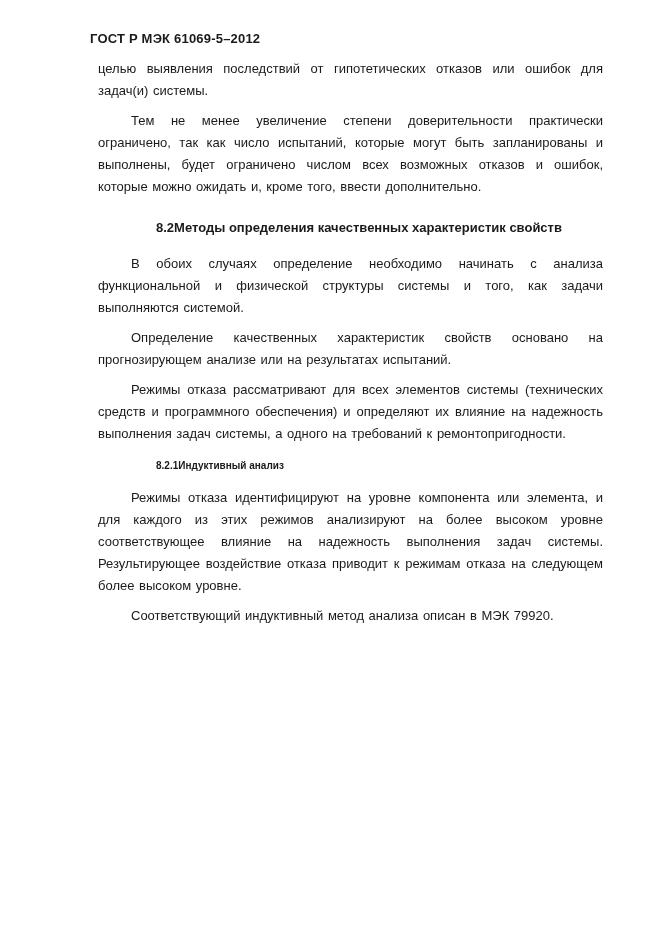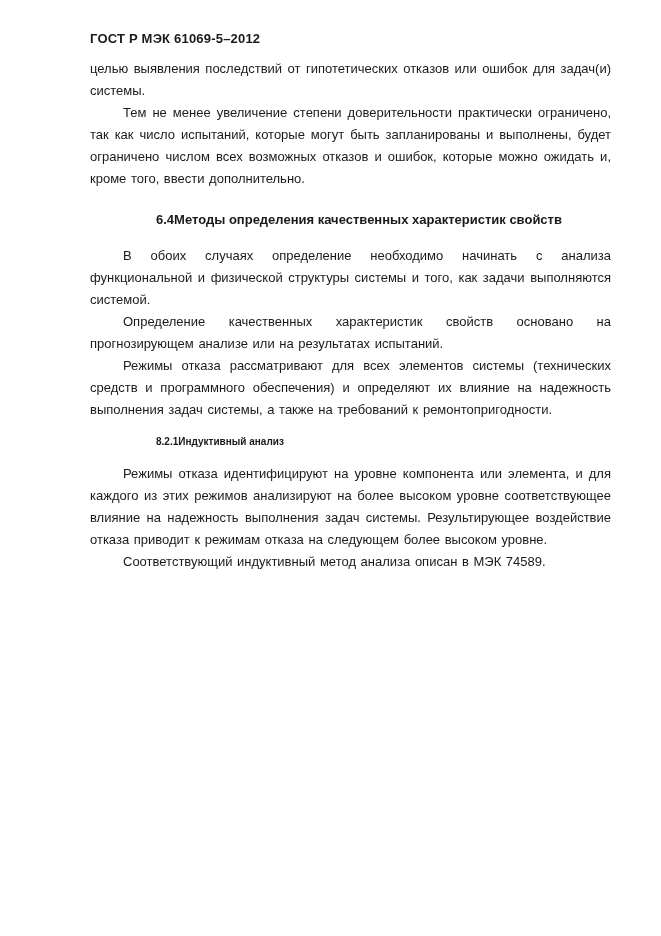--- a/index.html
+++ b/index.html
@@ -23,21 +23,21 @@
     font-weight: bold;
     line-height: 18px;
     margin-bottom: 10px;
     letter-spacing: 0.2px;
   }
   .body-text {
     font-size: 13px;
     line-height: 22px;
   }
   .para {
-    margin: 0;
+    margin: 8px;
     text-align: justify;
     text-indent: 33px;
     word-spacing: 1px;
   }
   .para.no-indent {
     text-indent: 0;
   }
   .heading {
     font-size: 13px;
     font-weight: bold;
@@ -69,37 +69,37 @@
 
   <div class="running-header">ГОСТ Р МЭК 61069-5–2012</div>
 
   <div class="body-text">
 
     <p class="para no-indent">целью выявления последствий от гипотетических отказов или ошибок для задач(и) системы.</p>
 
     <p class="para">Тем не менее увеличение степени доверительности практически ограничено, так как число испытаний, которые могут быть запланированы и выполнены, будет ограничено числом всех возможных отказов и ошибок, которые можно ожидать и, кроме того, ввести дополнительно.</p>
 
     <div class="heading">
-      <span class="h-num">6.4</span><span class="h-title">Методы определения качественных характеристик свойств</span>
+      <span class="h-num">8.2</span><span class="h-title">Методы определения качественных характеристик свойств</span>
     </div>
 
     <p class="para">В обоих случаях определение необходимо начинать с анализа функциональной и физической структуры системы и того, как задачи выполняются системой.</p>
 
     <p class="para">Определение качественных характеристик свойств основано на прогнозирующем анализе или на результатах испытаний.</p>
 
 
-    <p class="para">Режимы отказа рассматривают для всех элементов системы (технических средств и программного обеспечения) и определяют их влияние на надежность выполнения задач системы, а также на требований к ремонтопригодности.</p>
+    <p class="para">Режимы отказа рассматривают для всех элементов системы (технических средств и программного обеспечения) и определяют их влияние на надежность выполнения задач системы, а одного на требований к ремонтопригодности.</p>
 
 
     <div class="subheading">
       <span class="h-num">8.2.1</span><span class="h-title">Индуктивный анализ</span>
     </div>
 
     <p class="para">Режимы отказа идентифицируют на уровне компонента или элемента, и для каждого из этих режимов анализируют на более высоком уровне соответствующее влияние на надежность выполнения задач системы. Результирующее воздействие отказа приводит к режимам отказа на следующем более высоком уровне.</p>
 
 
-    <p class="para">Соответствующий индуктивный метод анализа описан в МЭК 74589.</p>
+    <p class="para">Соответствующий индуктивный метод анализа описан в МЭК 79920.</p>
 
   </div>
 
   <div class="page-number">18</div>
 
 </div>
 
 </body></html>

